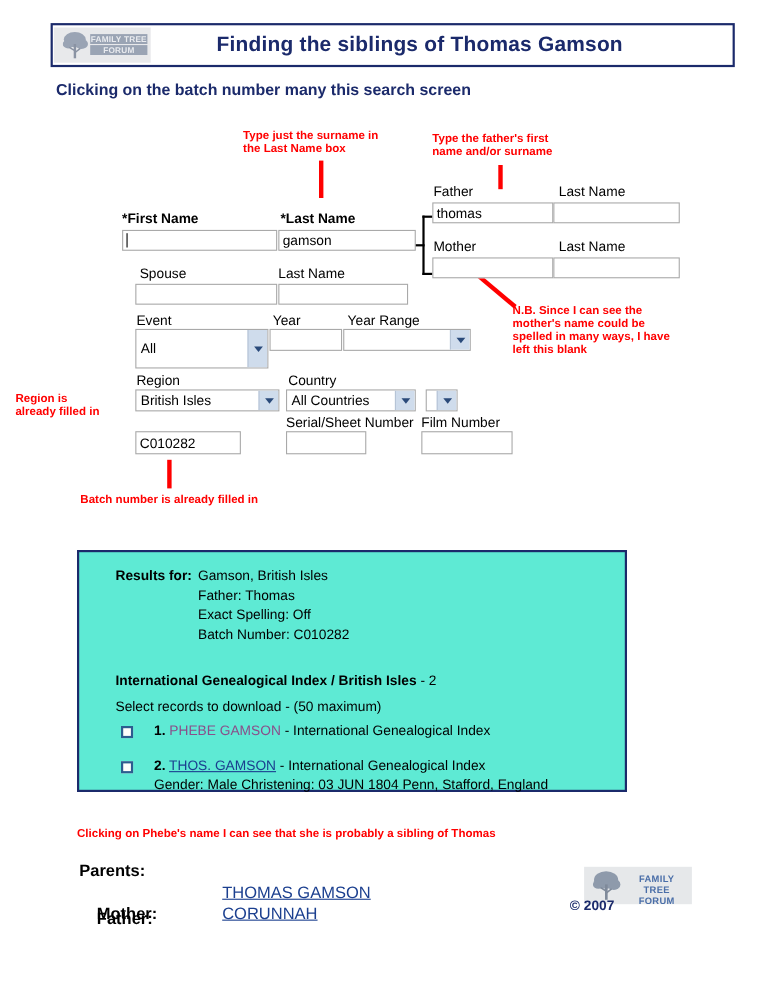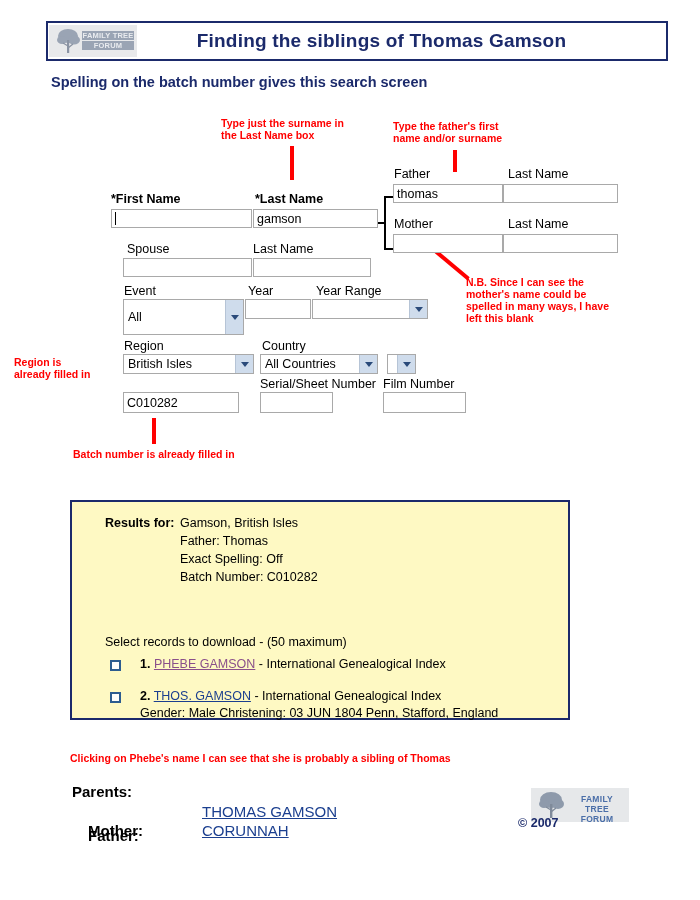--- a/index.html
+++ b/index.html
@@ -167,38 +167,38 @@
   .bracket .seg { position: absolute; background: #000000; }
 
   
   .results-box {
     position: absolute;
     left: 70px;
     top: 500px;
     width: 500px;
     height: 220px;
     border: 2px solid #1b2a6b;
-    background: #fef9c3;
+    background: #5eead4;
     box-sizing: border-box;
   }
   .res-line { position: absolute; font-size: 12.5px; color: #000; white-space: nowrap; }
   .res-line.b { font-weight: bold; }
   .res-head { position: absolute; font-size: 12.5px; font-weight: bold; color: #000; }
   .res-head .cnt { font-weight: normal; }
 
   .chk {
     position: absolute;
     width: 11px; height: 11px;
     border: 2px solid #2c5c8f;
     background: #fdfdfb;
     box-sizing: border-box;
   }
   .rec-line { position: absolute; font-size: 12.5px; color: #000; white-space: nowrap; }
   .rec-line .num { font-weight: bold; }
-  .lnk-visited { color: #8a4f8a; text-decoration: underline; }
+  .lnk-visited { color: #8a4f8a; }
   .lnk { color: #1b3f8f; text-decoration: underline; }
 
   
   .bot-lbl {
     position: absolute;
     font-size: 15px;
     font-weight: bold;
     color: #000;
     white-space: nowrap;
   }
@@ -256,21 +256,21 @@
       <path d="M11 19 L6 16 M11 21 L16 17" stroke="#8a93a3" stroke-width="1.3" fill="none"></path>
     </svg>
     <div class="logo-words">
       <span>FAMILY TREE</span>
       <span>FORUM</span>
     </div>
   </div>
   <div class="header-title">Finding the siblings of Thomas Gamson</div>
 </div>
 
-<div class="subtitle">Spelling on the batch number gives this search screen</div>
+<div class="subtitle">Clicking on the batch number many this search screen</div>
 
 <div class="anno" style="left:221px; top:117px; white-space:pre;">Type just the surname in
 the Last Name box</div>
 <div class="redbar" style="left:290px; top:146px; width:4px; height:34px;"></div>
 
 <div class="anno" style="left:393px; top:120px; white-space:pre;">Type the father's first
 name and/or surname</div>
 <div class="redbar" style="left:453px; top:150px; width:4px; height:22px;"></div>
 
 <div class="anno" style="left:466px; top:276px; white-space:pre;">N.B. Since I can see the
@@ -352,35 +352,39 @@
 </div>
 
 <div class="sel" style="left:387px; top:354px; width:29px; height:20px;">
   <div class="sel-txt"></div>
   <div class="arrow">
       <i></i>
     </div>
 </div>
 
 <div class="fld-label" style="left:124px; top:392px;">Batch Number</div>
-<div class="tbox" style="left:123px; top:392px; width:116px; height:21px;">C010282</div>
+<div class="tbox" style="left:123px; top:392px; width:96px; height:21px;">C010282</div>
 
 <div class="fld-label" style="left:260px; top:377px;">Serial/Sheet Number</div>
 <div class="tbox" style="left:260px; top:392px; width:73px; height:21px;"></div>
 
 <div class="fld-label" style="left:383px; top:377px;">Film Number</div>
 <div class="tbox" style="left:383px; top:392px; width:83px; height:21px;"></div>
 
 <div class="results-box">
   <div class="res-line b" style="left:33px; top:14px;">Results for:</div>
   <div class="res-line" style="left:108px; top:14px;">Gamson, British Isles</div>
   <div class="res-line" style="left:108px; top:32px;">Father: Thomas</div>
   <div class="res-line" style="left:108px; top:50px;">Exact Spelling: Off</div>
   <div class="res-line" style="left:108px; top:68px;">Batch Number: C010282</div>
 
+  <div class="res-head" style="left:33px; top:110px;">
+    <span>International Genealogical Index / British Isles</span>
+    <span class="cnt">- 2</span>
+  </div>
   <div class="res-line" style="left:33px; top:133px;">Select records to download - (50 maximum)</div>
 
   <div class="chk" style="left:38px; top:158px;"></div>
   <div class="rec-line" style="left:68px; top:155px;">
     <span class="num">1.</span>
     <span class="lnk-visited">PHEBE GAMSON</span>
     <span>- International Genealogical Index</span>
   </div>
 
   <div class="chk" style="left:38px; top:190px;"></div>

